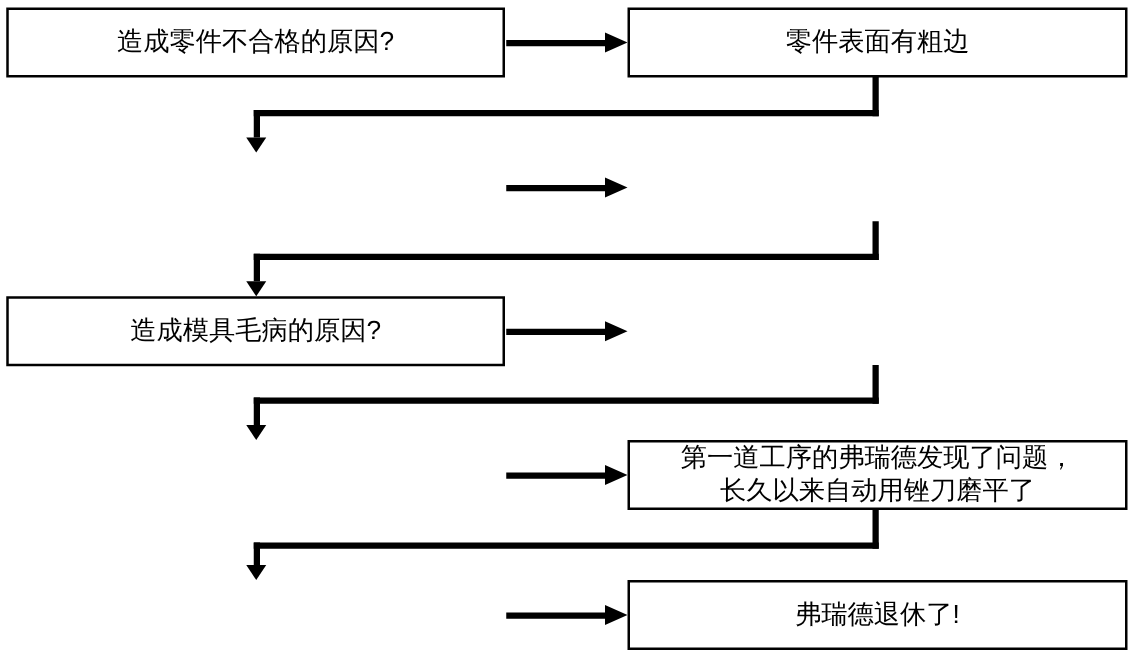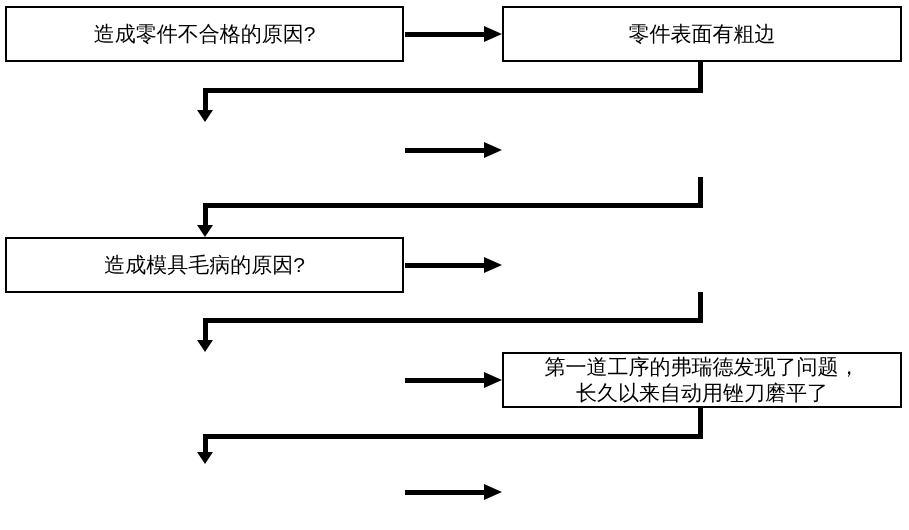--- a/index.html
+++ b/index.html
@@ -110,14 +110,15 @@
   <div class="box a" style="top:352px">第一道工序的弗瑞德发现了问题，
 长久以来自动用锉刀磨平了</div>
 
   <div class="vseg" style="left:698px;top:407px;height:32px"></div>
   <div class="hseg" style="top:434px"></div>
   <div class="vseg" style="left:203px;top:434px;height:18px"></div>
   <div class="vhead" style="top:452px"></div>
 
   <div class="hshaft" style="top:490px"></div>
   <div class="hhead" style="top:484px"></div>
+  <div class="box a" style="top:464px">弗瑞德退休了!</div>
 
 </div>
 
 </body></html>

